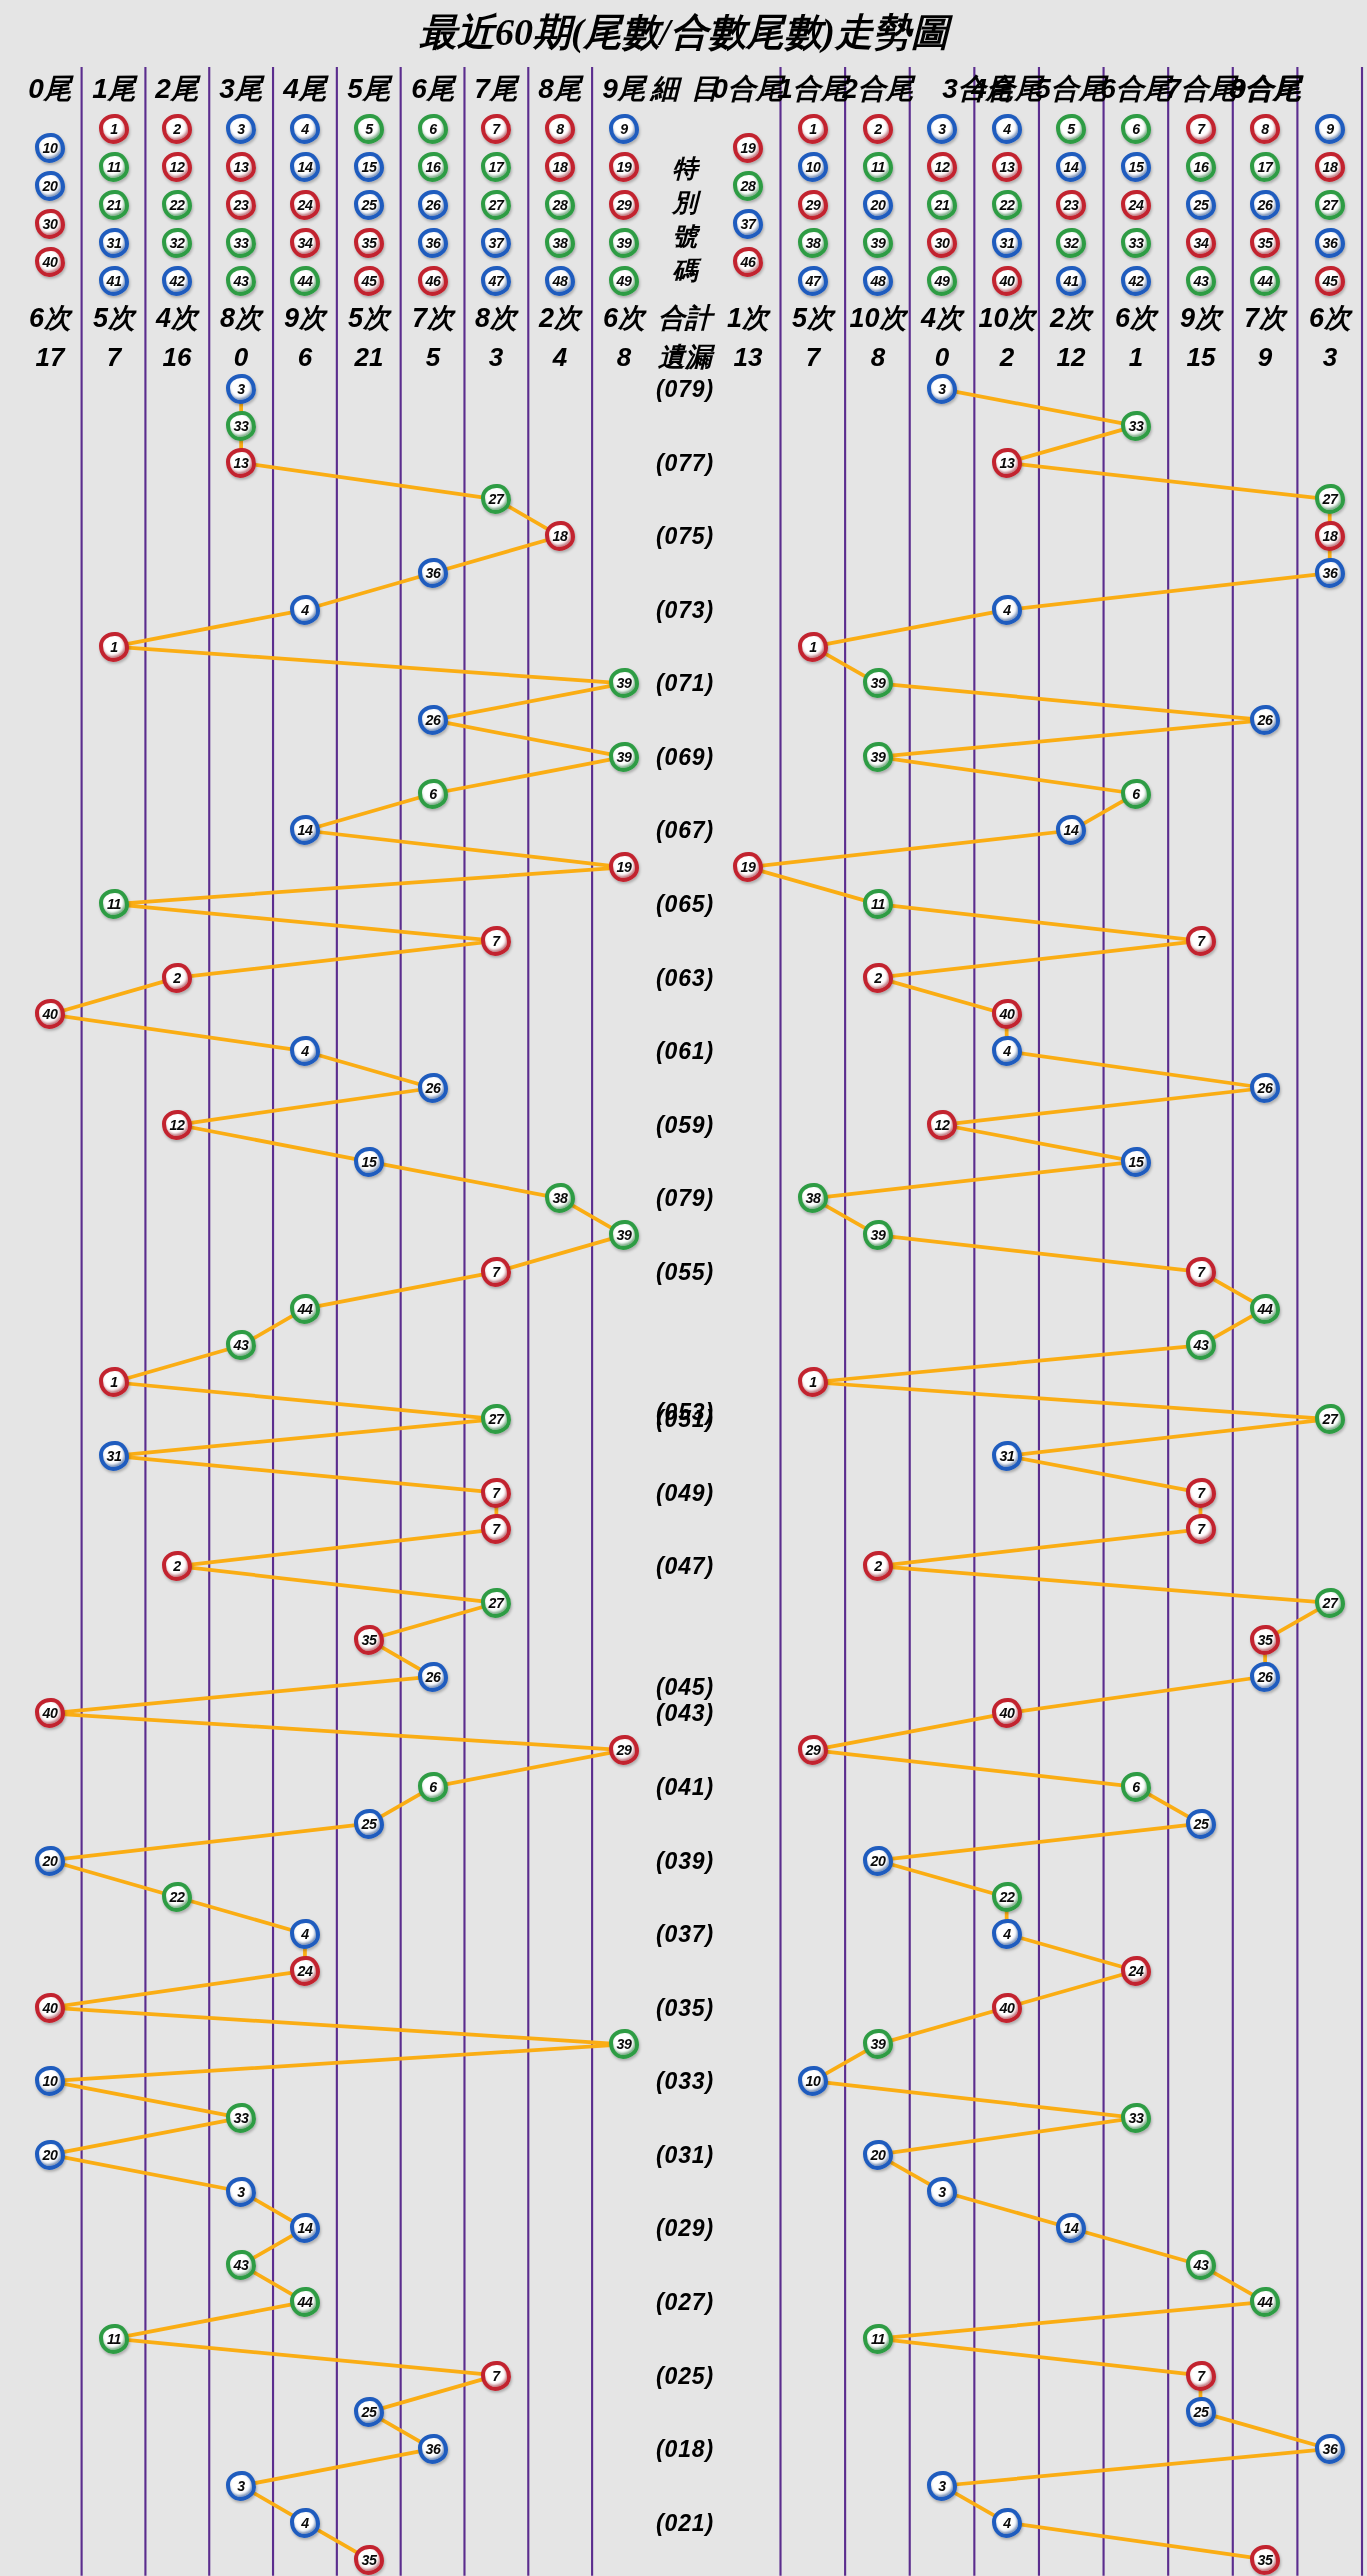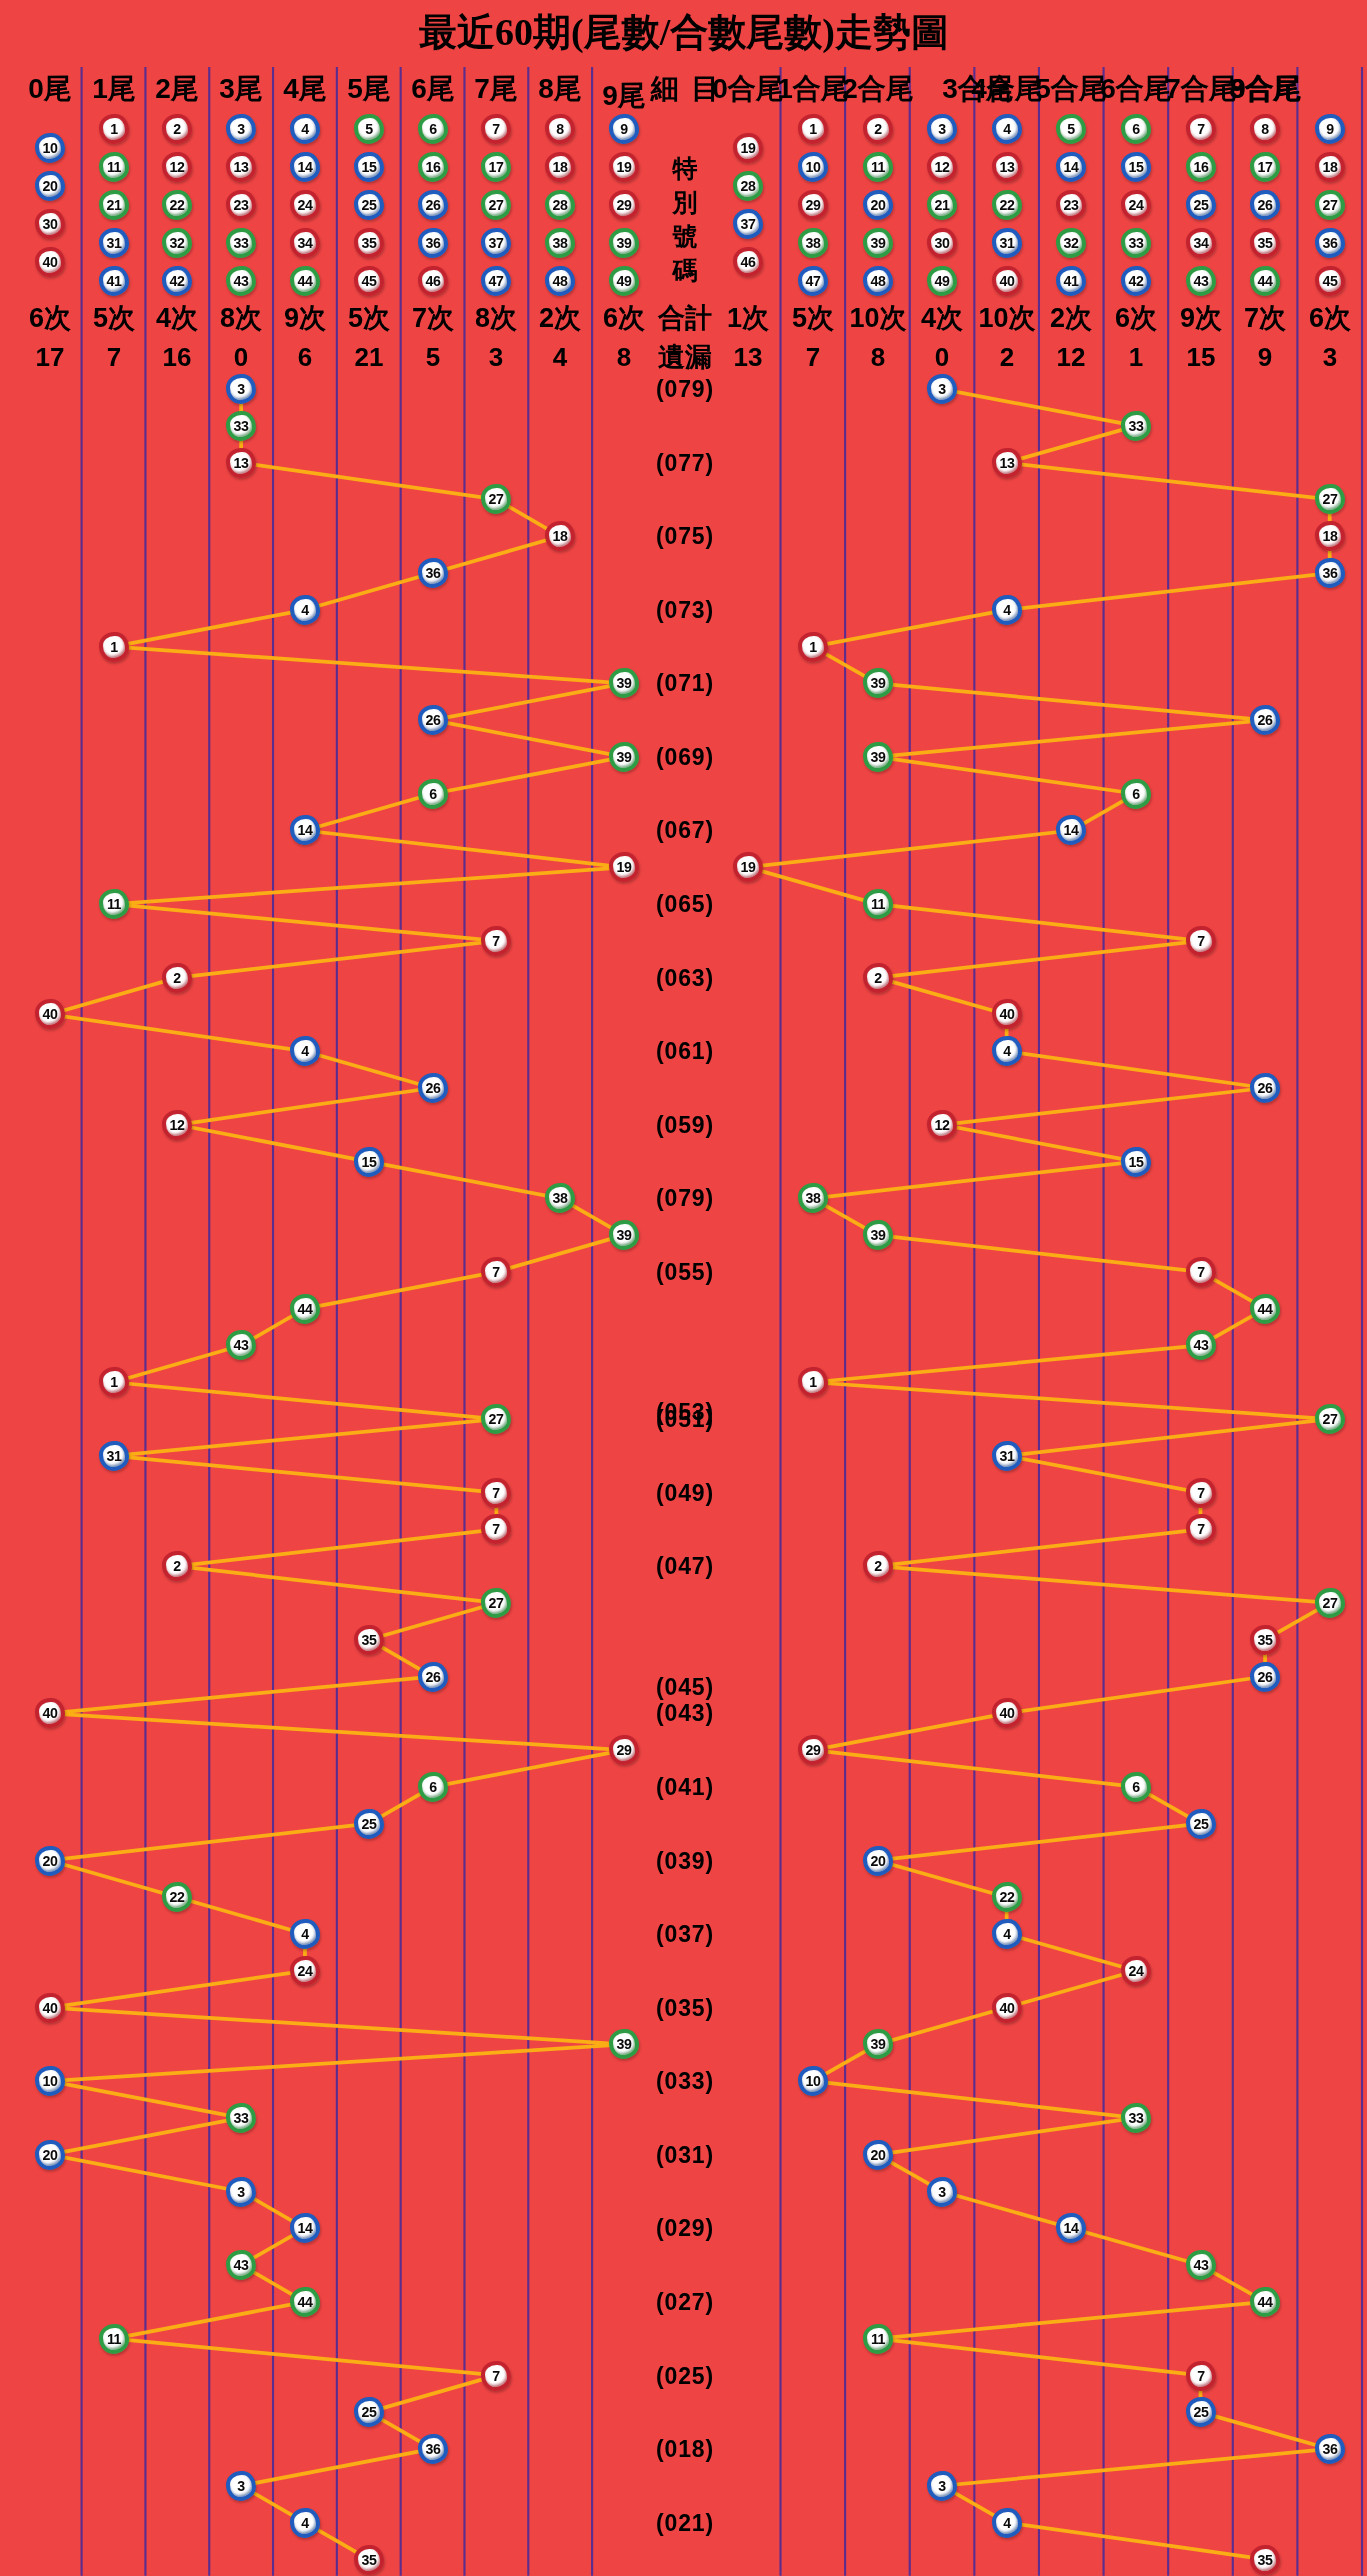--- a/index.html
+++ b/index.html
@@ -1,17 +1,17 @@
 <!DOCTYPE html>
 <html style="font-size:14.2px"><head>
 <meta charset="utf-8">
 <style>
   html,body{margin:0;padding:0;background:#fff;}
-  .page{position:relative;width:1367px;height:2576px;background:#ef4444;overflow:hidden;
-        font-family:"Liberation Sans",sans-serif;color:#000;}
+  .page{position:relative;width:1367px;height:2576px;background:#e5e5e5;overflow:hidden;
+        font-family:"Liberation Sans",sans-serif;color:#000;font-style:italic;}
   .title{position:absolute;left:684px;top:32px;transform:translate(-50%,-50%);
          font-family:"Liberation Serif",serif;font-weight:bold;font-size:38px;white-space:nowrap;}
   #lines{position:absolute;left:0;top:0;z-index:1;}
   .txt{position:absolute;transform:translate(-50%,-50%);white-space:nowrap;z-index:4;}
   .col-header{font-size:28px;font-weight:bold;}
   .count-label{font-size:27px;font-weight:bold;}
   .miss-label{font-size:26px;font-weight:bold;}
   .period-label{font-size:23px;font-weight:600;letter-spacing:0.9px;}
   .mid-header{position:absolute;left:685px;top:89px;transform:translate(-50%,-50%);
               font-size:28px;font-weight:bold;letter-spacing:12.5px;padding-left:12.5px;white-space:nowrap;z-index:4;}
@@ -131,21 +131,21 @@
       <div class="txt count-label" style="left: 496px; top: 318px;">8次</div>
       <div class="txt miss-label" style="left: 496px; top: 357px;">3</div>
       <div class="txt col-header" style="left: 560px; top: 89px;">8尾</div>
       <div class="ball red" style="left: 560px; top: 129px;">8</div>
       <div class="ball red" style="left: 560px; top: 167px;">18</div>
       <div class="ball green" style="left: 560px; top: 205px;">28</div>
       <div class="ball green" style="left: 560px; top: 243px;">38</div>
       <div class="ball blue" style="left: 560px; top: 281px;">48</div>
       <div class="txt count-label" style="left: 560px; top: 318px;">2次</div>
       <div class="txt miss-label" style="left: 560px; top: 357px;">4</div>
-      <div class="txt col-header" style="left: 624px; top: 96px;">9尾</div>
+      <div class="txt col-header" style="left: 624px; top: 89px;">9尾</div>
       <div class="ball blue" style="left: 624px; top: 129px;">9</div>
       <div class="ball red" style="left: 624px; top: 167px;">19</div>
       <div class="ball red" style="left: 624px; top: 205px;">29</div>
       <div class="ball green" style="left: 624px; top: 243px;">39</div>
       <div class="ball green" style="left: 624px; top: 281px;">49</div>
       <div class="txt count-label" style="left: 624px; top: 318px;">6次</div>
       <div class="txt miss-label" style="left: 624px; top: 357px;">8</div>
       <div class="txt col-header" style="left: 748px; top: 89px;">0合尾</div>
       <div class="ball red" style="left: 748px; top: 148px;">19</div>
       <div class="ball green" style="left: 748px; top: 186px;">28</div>

